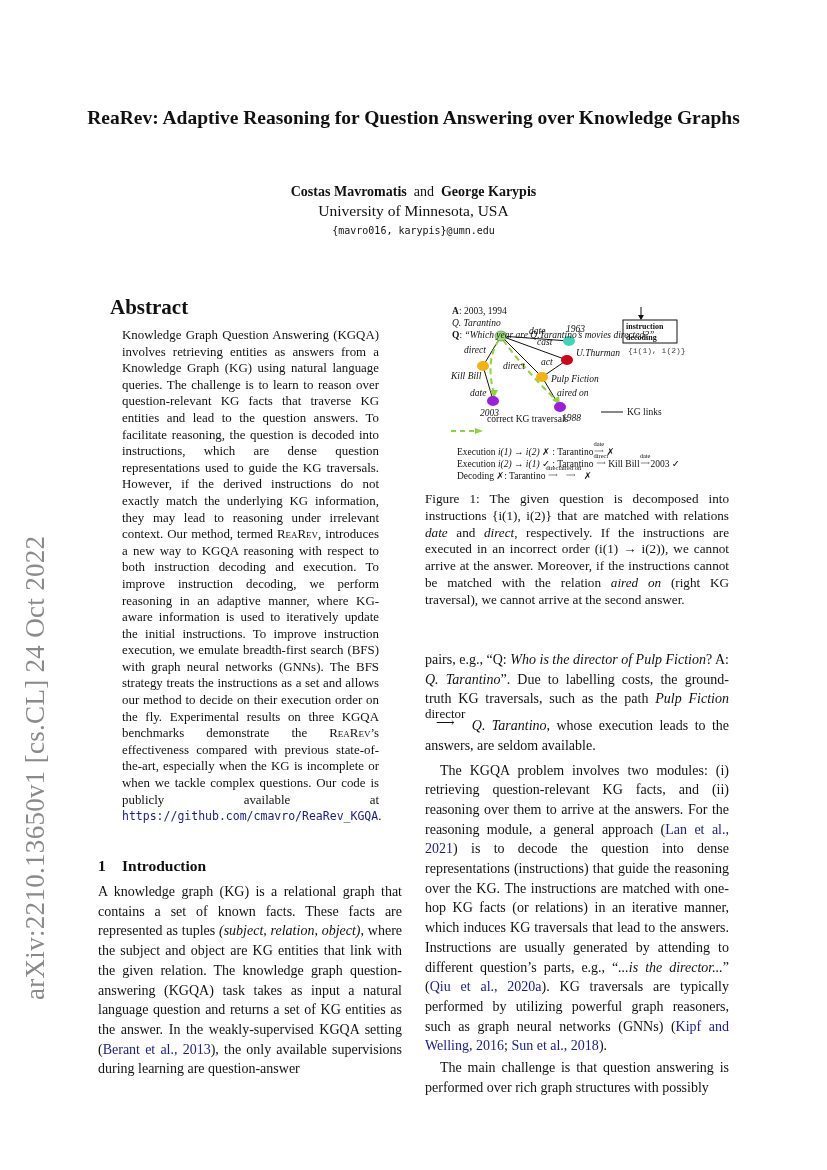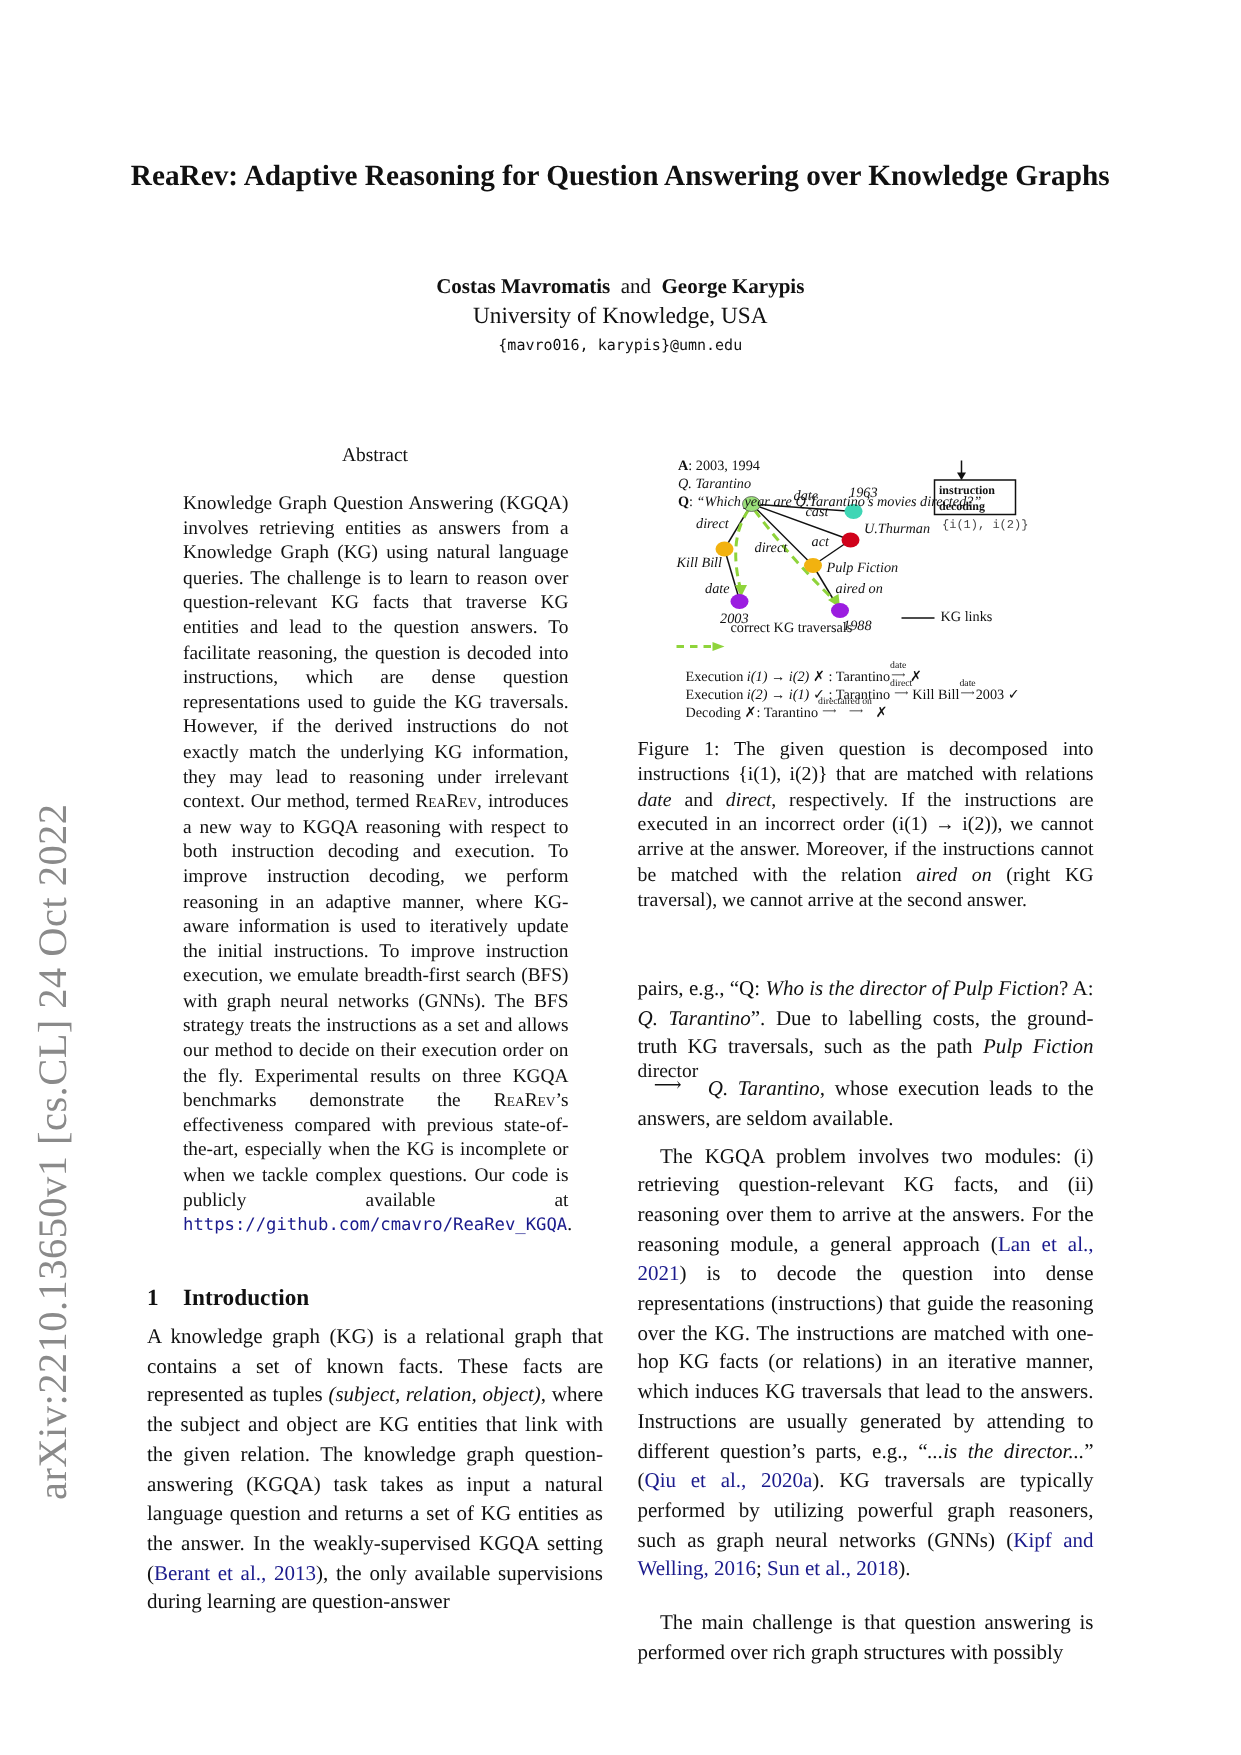--- a/index.html
+++ b/index.html
@@ -8,21 +8,21 @@
   .abs { position: absolute; }
   .title { left: 60px; width: 707px; top: 106px; text-align: center; font-weight: bold;
            font-size: 19.5px; line-height: 24px; }
   .authors { left: 60px; width: 707px; top: 182px; text-align: center; font-size: 14px; line-height: 20px; }
   .authors b { font-weight: bold; }
   .affil { left: 60px; width: 707px; top: 201px; text-align: center; font-size: 15.5px; line-height: 20px; }
   .email { left: 60px; width: 707px; top: 221px; text-align: center; font-size: 10px; line-height: 20px;
            font-family: "DejaVu Sans Mono", "Liberation Mono", monospace; }
   .arxiv { left: 20px; top: 1000px; transform-origin: left top; transform: rotate(-90deg);
            font-size: 27px; color: #8a8a8a; white-space: nowrap; letter-spacing: 0.3px; }
-  .abstract-head { left: 110px; width: 280px; top: 295px; text-align: center; font-weight: normal; font-size: 13px; }
+  .abstract-head { left: 110px; width: 280px; top: 295px; font-weight: bold; font-size: 21px; }
   .col { font-size: 12.9px; line-height: 16.6px; text-align: justify; }
   .abstract-body { left: 122px; width: 257px; top: 327px; }
   .sc { font-variant: small-caps; }
   .mono { font-family: "DejaVu Sans Mono", "Liberation Mono", monospace; font-size: 11.5px; color: #1a1a8c; }
   .cite { color: #1a1a8c; }
   .sec-head { left: 98px; top: 857px; font-weight: bold; font-size: 15.5px; }
   .sec-head .num { display: inline-block; width: 24px; }
   .intro { left: 98px; width: 304px; top: 882px; font-size: 14px; line-height: 19.7px; text-align: justify; }
   .right { left: 425px; width: 304px; font-size: 14px; line-height: 19.7px; text-align: justify; }
   .right p { margin: 0; }
@@ -40,21 +40,21 @@
 <body>
 
 <div class="abs arxiv">arXiv:2210.13650v1  [cs.CL]  24 Oct 2022</div>
 
 <div class="abs title">ReaRev: Adaptive Reasoning for Question Answering over Knowledge Graphs</div>
 <div class="abs authors">
   <b>Costas Mavromatis</b>
   &nbsp;<span>and</span>&nbsp;
   <b>George Karypis</b>
 </div>
-<div class="abs affil">University of Knowledge, USA</div>
+<div class="abs affil">University of Minnesota, USA</div>
 <div class="abs email">{mavro016, karypis}@umn.edu</div>
 
 <div class="abs abstract-head">Abstract</div>
 <div class="abs col abstract-body">
   <span>Knowledge Graph Question Answering (KGQA) involves retrieving entities as answers from a Knowledge Graph (KG) using natural language queries. The challenge is to learn to reason over question-relevant KG facts that traverse KG entities and lead to the question answers. To facilitate reasoning, the question is decoded into instructions, which are dense question representations used to guide the KG traversals. However, if the derived instructions do not exactly match the underlying KG information, they may lead to reasoning under irrelevant context. Our method, termed </span><span class="sc">ReaRev</span><span>, introduces a new way to KGQA reasoning with respect to both instruction decoding and execution. To improve instruction decoding, we perform reasoning in an adaptive manner, where KG-aware information is used to iteratively update the initial instructions. To improve instruction execution, we emulate breadth-first search (BFS) with graph neural networks (GNNs). The BFS strategy treats the instructions as a set and allows our method to decide on their execution order on the fly. Experimental results on three KGQA benchmarks demonstrate the </span><span class="sc">ReaRev</span><span>’s effectiveness compared with previous state-of-the-art, especially when the KG is incomplete or when we tackle complex questions. Our code is publicly available at </span><span class="mono">https://github.com/cmavro/ReaRev_KGQA</span><span>.</span>
 </div>
 
 <div class="abs sec-head">
   <span class="num">1</span><span>Introduction</span>
 </div>
@@ -133,14 +133,14 @@
 
 <div class="abs right" style="top:650px;">
   <p>
     <span>pairs, e.g., “Q: </span><span class="it">Who is the director of Pulp Fiction</span><span>? A: </span><span class="it">Q. Tarantino</span><span>”. Due to labelling costs, the ground-truth KG traversals, such as the path </span><span class="it">Pulp Fiction</span>
     <span class="arrowlbl" style="font-size:13px;line-height:9px;vertical-align:3px;"><span class="lbl">director</span><span class="ln">⟶</span></span>
     <span class="it">Q. Tarantino</span><span>, whose execution leads to the answers, are seldom available.</span>
   </p>
   <p class="indent" style="margin-top:5px;">
     <span>The KGQA problem involves two modules: (i) retrieving question-relevant KG facts, and (ii) reasoning over them to arrive at the answers. For the reasoning module, a general approach (</span><span class="cite">Lan et al., 2021</span><span>) is to decode the question into dense representations (instructions) that guide the reasoning over the KG. The instructions are matched with one-hop KG facts (or relations) in an iterative manner, which induces KG traversals that lead to the answers. Instructions are usually generated by attending to different question’s parts, e.g., “</span><span class="it">...is the director...</span><span>” (</span><span class="cite">Qiu et al., 2020a</span><span>). KG traversals are typically performed by utilizing powerful graph reasoners, such as graph neural networks (GNNs) (</span><span class="cite">Kipf and Welling, 2016</span><span>; </span><span class="cite">Sun et al., 2018</span><span>).</span>
   </p>
-  <p class="indent" style="margin-top:16px;">The main challenge is that question answering is performed over rich graph structures with possibly</p>
+  <p class="indent" style="margin-top:2px;">The main challenge is that question answering is performed over rich graph structures with possibly</p>
 </div>
 
 </body></html>

